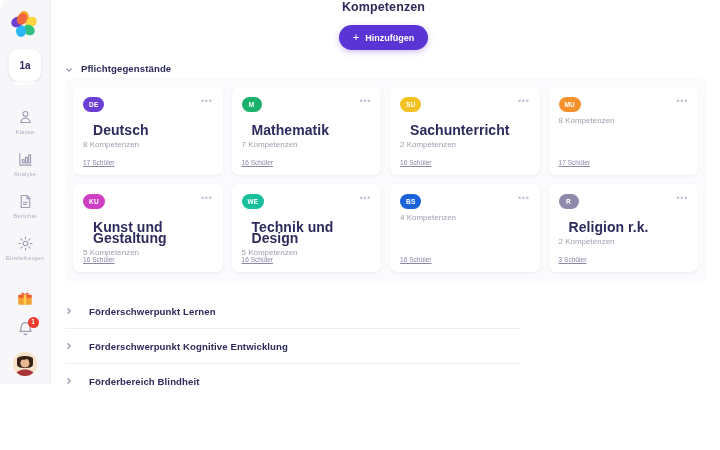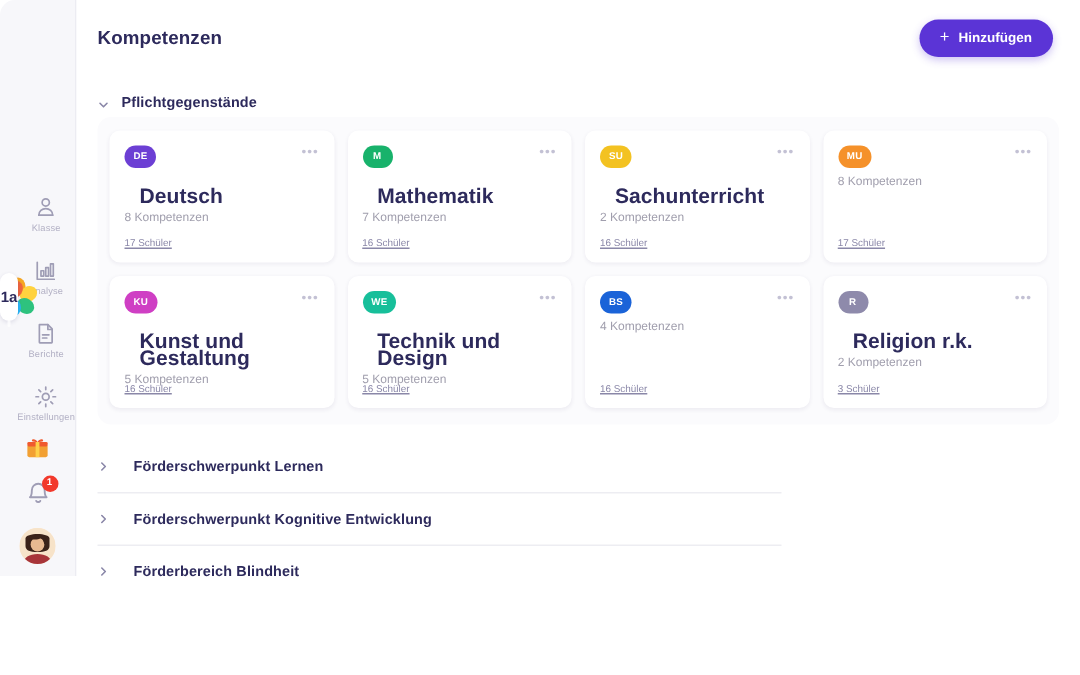--- a/index.html
+++ b/index.html
@@ -22,21 +22,21 @@
     overflow: hidden;
   }
 
   
   .sidebar {
     width: 51px;
     height: 384px;
     background: #f7f7fa;
     border-right: 1px solid #ececf2;
     display: flex;
-    flex-direction: row;
+    flex-direction: column;
     align-items: center;
     flex: 0 0 51px;
     position: relative;
   }
 
   .logo {
     margin-top: 11px;
     width: 26px;
     height: 26px;
     position: relative;
@@ -149,20 +149,21 @@
     position: relative;
     overflow: hidden;
   }
 
   .topbar {
     height: 50px;
     padding: 0 18px 0 14px;
     display: flex;
     align-items: center;
     justify-content: space-between;
+    flex-direction: column;
   }
   .page-title {
     font-size: 12.5px;
     font-weight: bold;
     color: #2d2a5c;
     letter-spacing: .1px;
   }
   .add-btn {
     background: #5b34d6;
     color: #fff;

